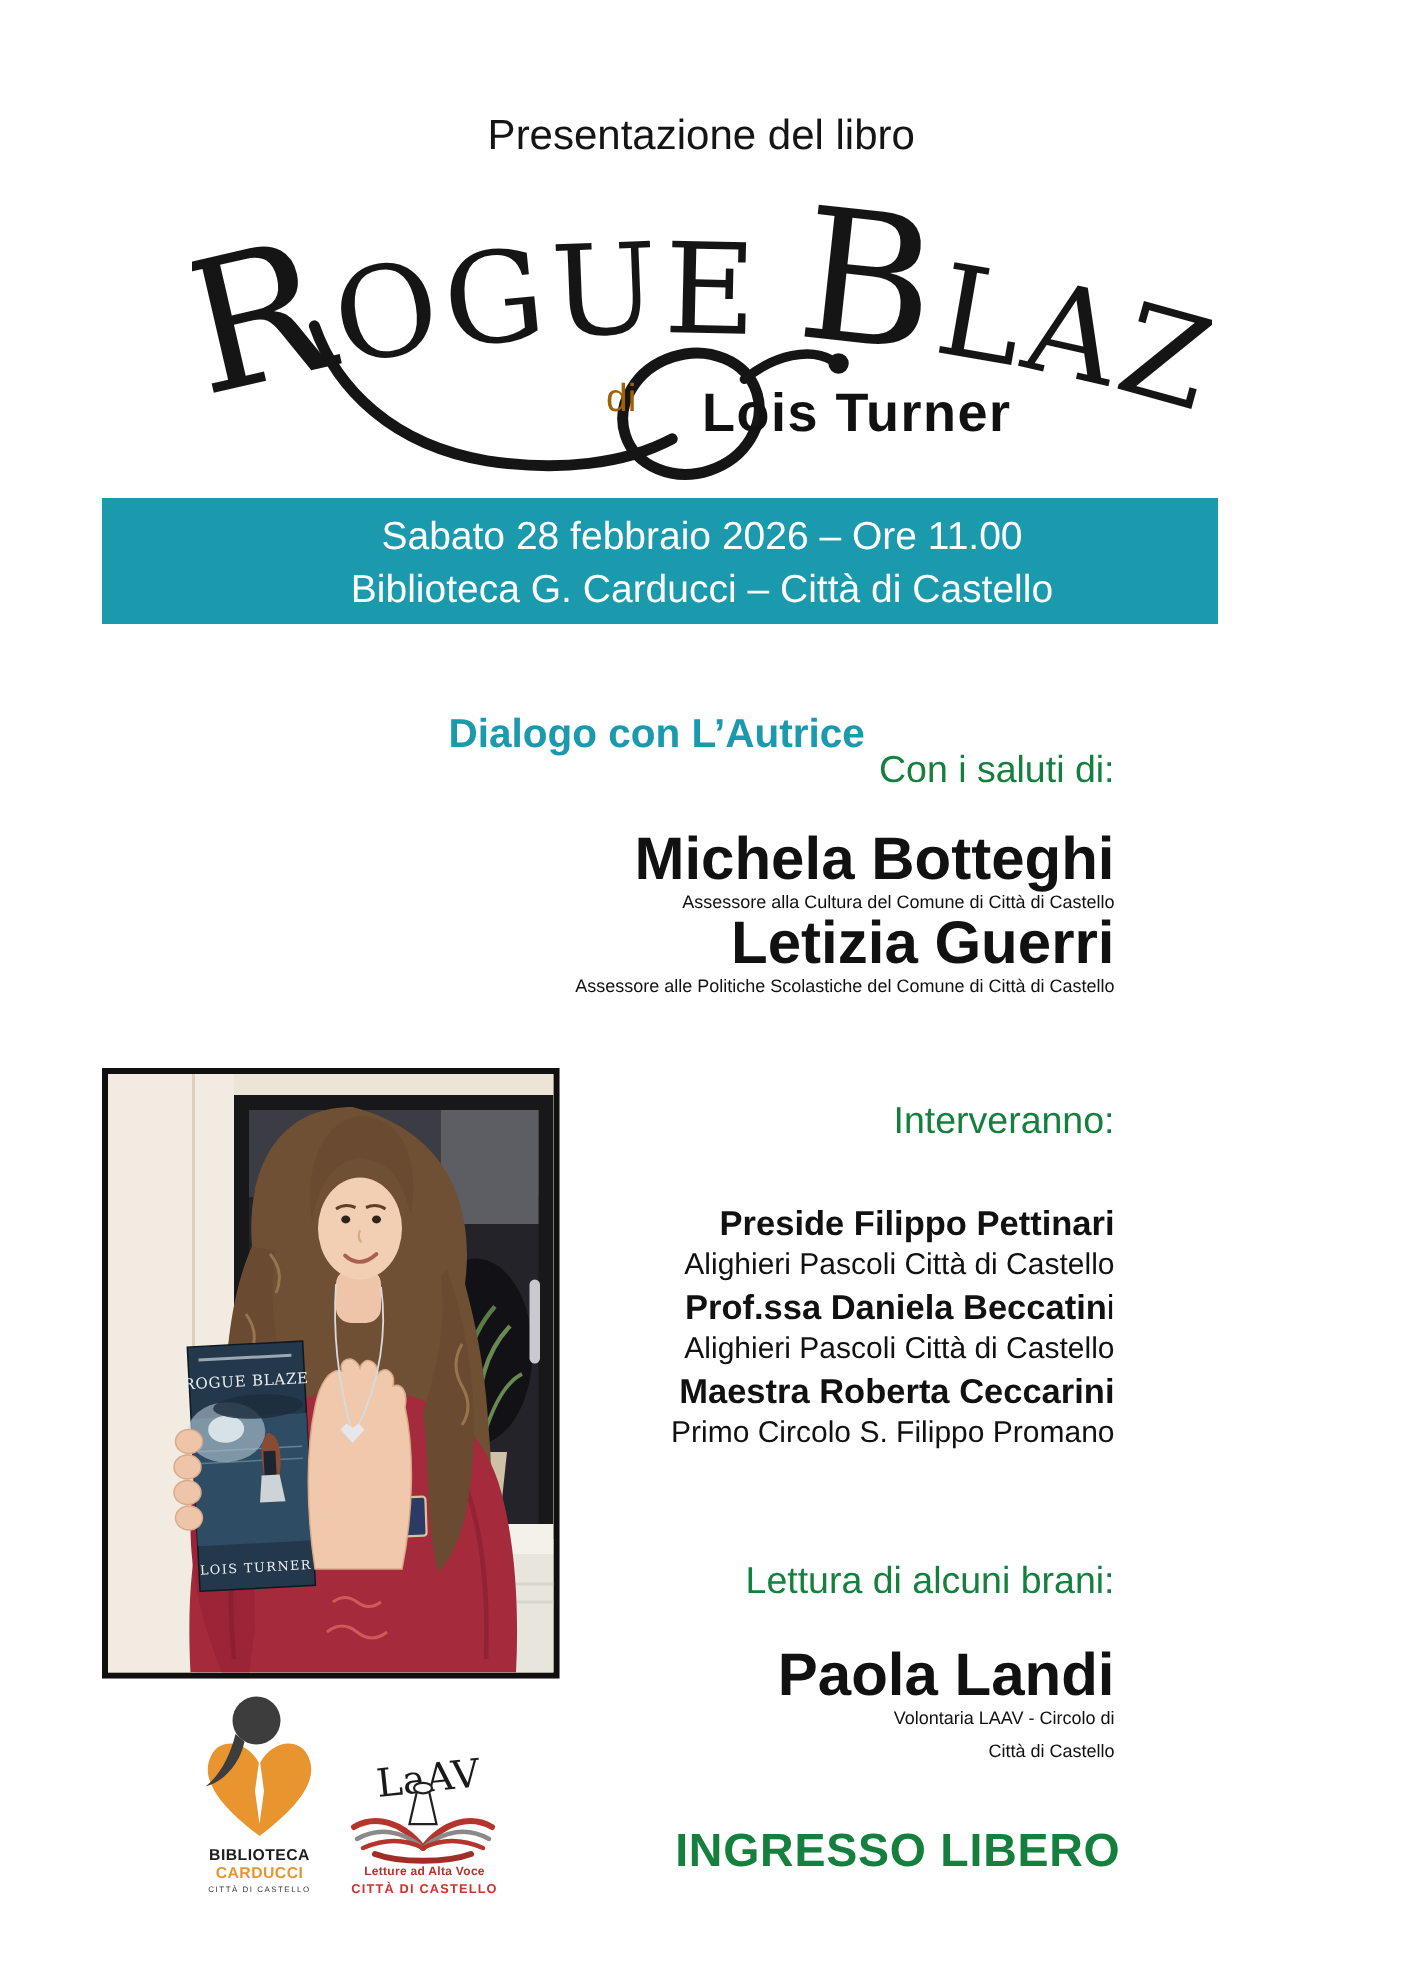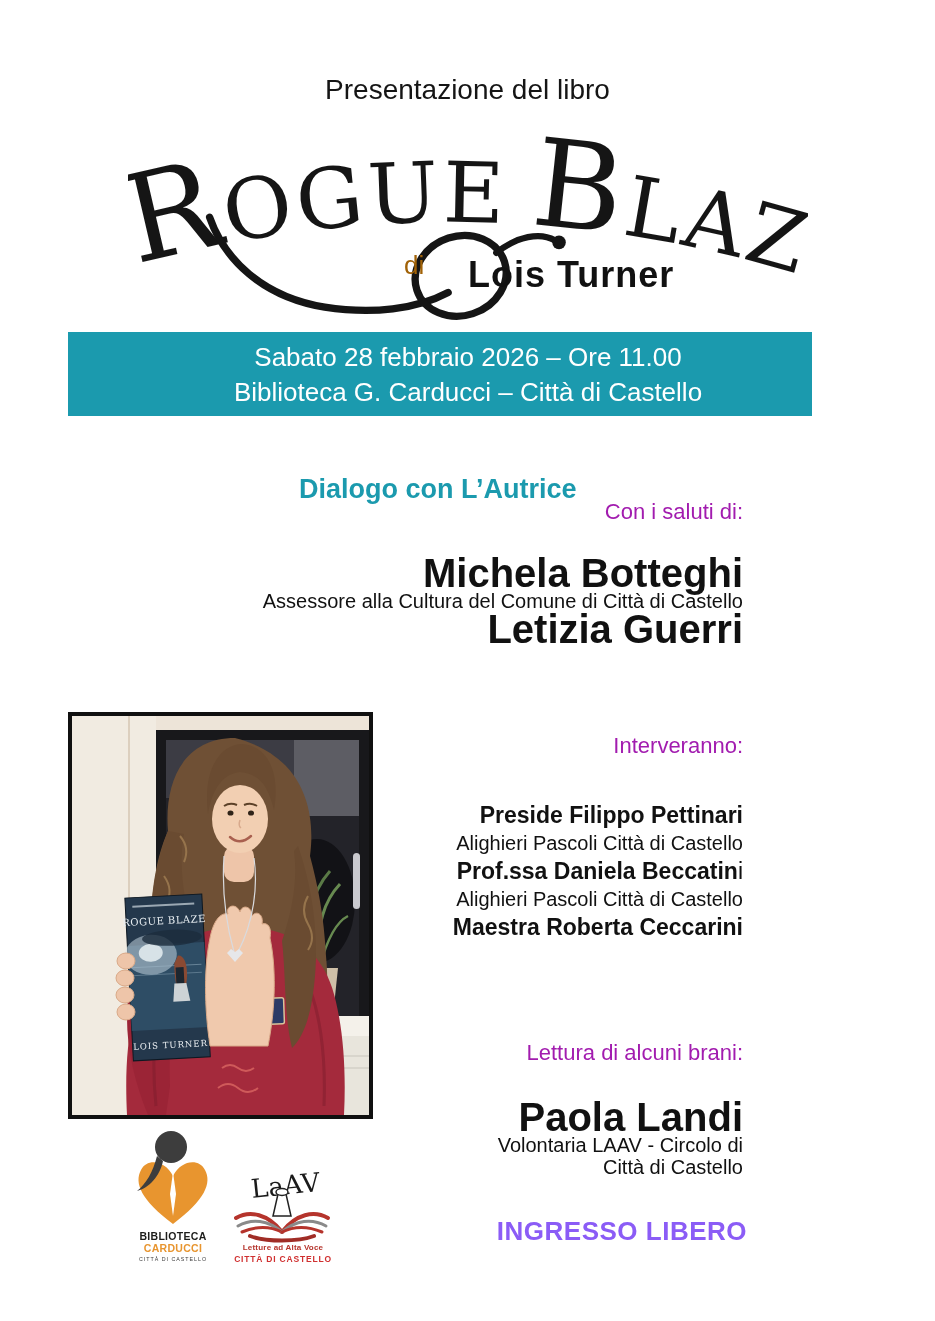--- a/index.html
+++ b/index.html
@@ -7,34 +7,34 @@
           font-family:"Liberation Sans",sans-serif;color:#111;}
   .abs{position:absolute;}
   .kicker{left:0;top:74px;width:935px;text-align:center;font-size:28px;color:#151515;}
   .logo-svg{left:128px;top:100px;width:680px;height:246px;}
   .byline-prefix{left:404px;top:250px;font-size:26px;color:#a16207;}
   .byline-author{left:468px;top:254px;font-size:36px;font-weight:bold;letter-spacing:1px;}
   .banner{left:68px;top:332px;width:800px;height:84px;background:#1b9aae;display:flex;
           flex-direction:column;align-items:center;justify-content:center;gap:9px;}
   .banner div{color:#ffffff;font-size:26px;line-height:1;}
   .subtitle{left:299px;top:474px;font-size:27px;font-weight:bold;color:#1b9aae;}
-  .r-head{right:69px;font-size:22px;color:#a21caf;}
+  .r-head{right:69px;font-size:25px;color:#15803d;}
   .saluti-head{top:499px;}
   .interv-head{top:733px;}
   .lettura-head{top:1040px;}
   .r-block{right:69px;text-align:right;}
   .saluti-block{top:556px;}
   .interv-block{top:799px;}
   .lettura-block{top:1100px;}
   .p-name{font-size:40px;font-weight:bold;line-height:34px;}
   .p-name-sm{font-size:23px;font-weight:bold;line-height:33px;}
   .p-name-sm .suffix, .p-name .suffix{font-weight:normal;}
-  .p-role{font-size:20px;line-height:22px;}
+  .p-role{font-size:12px;line-height:22px;}
   .p-role-sm{font-size:20px;line-height:23px;}
-  .admission{right:65px;top:1216px;font-size:26px;font-weight:bold;color:#8b5cf6;letter-spacing:.5px;}
+  .admission{right:65px;top:1216px;font-size:31px;font-weight:bold;color:#15803d;letter-spacing:.5px;}
   .photo{left:68px;top:712px;width:305px;height:407px;border:4px solid #101010;
          box-sizing:border-box;background:#ece3d8;}
   .carducci{left:131px;top:1128px;width:84px;height:134px;}
   .laav{left:228px;top:1170px;width:110px;height:94px;}
   svg text{font-family:"Liberation Sans",sans-serif;}
   svg .serif{font-family:"DejaVu Serif",serif;}
   .upper{text-transform:uppercase;}
 </style>
 </head>
 <body>
@@ -68,29 +68,31 @@
     <div>Biblioteca G. Carducci – Città di Castello</div>
   </div>
 
   <div class="abs subtitle">Dialogo con L’Autrice</div>
 
   <div class="abs r-head saluti-head">Con i saluti di:</div>
   <div class="abs r-block saluti-block">
     <div class="p-name">Michela Botteghi</div>
     <div class="p-role">Assessore alla Cultura del Comune di Città di Castello</div>
     <div class="p-name">Letizia Guerri</div>
+    <div class="p-role">Assessore alle Politiche Scolastiche del Comune di Città di Castello</div>
   </div>
 
   <div class="abs r-head interv-head">Interveranno:</div>
   <div class="abs r-block interv-block">
     <div class="p-name-sm"><span>Preside Filippo Pettinari</span><span class="suffix"></span></div>
     <div class="p-role-sm">Alighieri Pascoli Città di Castello</div>
     <div class="p-name-sm"><span>Prof.ssa Daniela Beccatin</span><span class="suffix">i</span></div>
     <div class="p-role-sm">Alighieri Pascoli Città di Castello</div>
     <div class="p-name-sm"><span>Maestra Roberta Ceccarini</span><span class="suffix"></span></div>
+    <div class="p-role-sm">Primo Circolo S. Filippo Promano</div>
   </div>
 
   <div class="abs r-head lettura-head">Lettura di alcuni brani:</div>
   <div class="abs r-block lettura-block">
     <div class="p-name">Paola Landi</div>
     <div class="p-role">Volontaria LAAV - Circolo di</div>
     <div class="p-role">Città di Castello</div>
   </div>
 
   <div class="abs admission">INGRESSO LIBERO</div>

